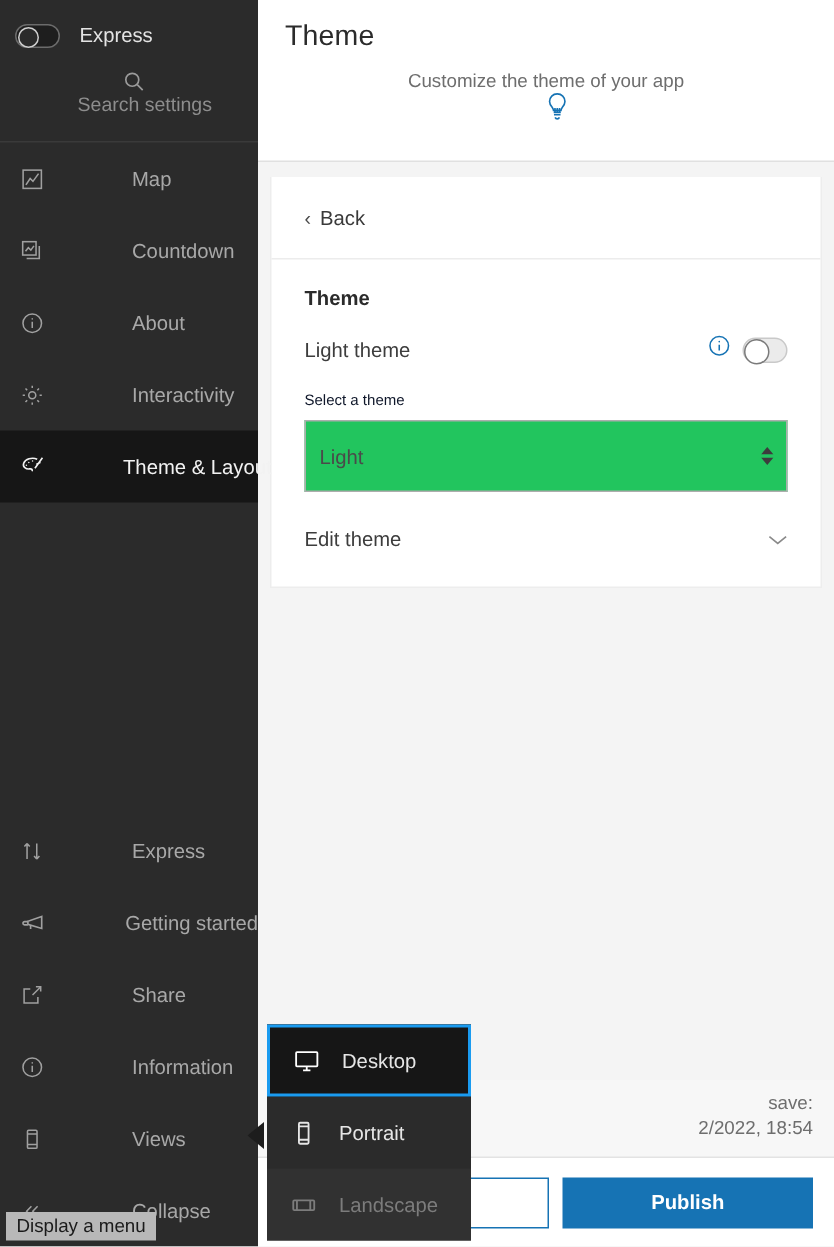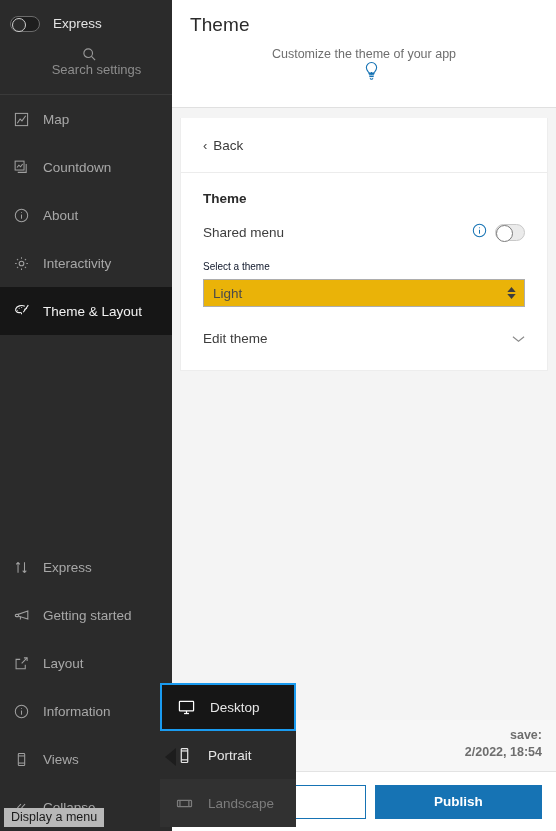--- a/index.html
+++ b/index.html
@@ -34,21 +34,21 @@
     height:48px; display:flex; align-items:center; padding-left:14px;
     border-bottom:1px solid #3a3a3a;
     flex-direction:column;
   }
   .sb-search .ico{ width:22px; display:flex; justify-content:flex-start; }
   .sb-search-text{ font-size:13px; color:#8d8d8d; margin-left:7px; }
 
   .sb-list{ padding-top:0; }
   .sb-item{
     height:48px; display:flex; align-items:center; padding-left:14px;
-    font-size:13.5px; color:#a8a8a8; cursor:default;
+    font-size:13.5px; color:#a8a8a8; cursor:default;gap:45px;
   }
   .sb-item .ico{ width:22px; display:flex; align-items:center; justify-content:flex-start; }
   .sb-item .lbl{ margin-left:7px; white-space:nowrap; }
   .sb-item.active{ background:#161616; color:#f2f2f2; }
   .sb-item.active .ico svg{ stroke:#f2f2f2; }
 
   .sb-spacer{ flex:1 1 auto; }
   .sb-bottom{ padding-bottom:0; }
 
   .sb-item svg{ display:block; }
@@ -100,58 +100,58 @@
     background:#ebebeb; border:1px solid #c9c9c9; position:relative;
   }
   .sw-off::after{
     content:""; position:absolute; left:0px; top:0px;
     width:15px; height:15px; border-radius:50%;
     background:#fff; border:1px solid #7a7a7a;
   }
 
   .field-label{ font-size:10px; color:#0f172a; margin-top:19px; }
   .select{
-    margin-top:7px; height:28px; border:1px solid #adadad; background:#eab308;
+    margin-top:7px; height:48px; border:1px solid #adadad; background:#22c55e;
     display:flex; align-items:center; justify-content:space-between;
     padding:0 8px 0 9px; font-size:13.5px; color:#4a4a4a;
   }
   .spin{ display:flex; flex-direction:column; align-items:center; gap:2px; }
 
   .edit-row{
     display:flex; align-items:center; justify-content:space-between;
     margin-top:24px; font-size:13.5px; color:#3d3d3d;
   }
 
   
   .savebar{
     position:absolute; left:0; bottom:59px; width:384px; height:52px;
     background:#f7f7f7; border-bottom:1px solid #e3e3e3;
     padding:7px 14px 0 14px; text-align:right;
   }
-  .savebar .ln{ font-size:12.5px; color:#6e6e6e; line-height:17px;font-weight:bold; }
+  .savebar .ln{ font-size:12.5px; color:#6e6e6e; line-height:17px; }
 
   .actionbar{
     position:absolute; left:0; bottom:0; width:384px; height:59px;
     background:#fff; display:flex; align-items:center;
     padding:0 14px; gap:9px;
   }
   .btn-secondary{
     flex:0 0 180px; height:34px; background:#fff;
     border:1px solid #1673b4; color:#1673b4;
     font-size:13.5px; display:flex; align-items:center; justify-content:center;
   }
   .btn-primary{
     flex:1 1 auto; height:34px; background:#1673b4; color:#fff;
     font-size:13.5px; font-weight:bold;
     display:flex; align-items:center; justify-content:center;
   }
 
   
   .popup{
-    position:absolute; left:160px; top:683px; width:136px;
+    position:absolute; left:178px; top:683px; width:136px;
     background:#2b2b2b; z-index:30;
   }
   .popup-arrow{
     position:absolute; left:165px; top:748px;
     width:0; height:0;
     border-top:9px solid transparent;
     border-bottom:9px solid transparent;
     border-right:11px solid #1d1d1d;
     z-index:31;
   }
@@ -271,21 +271,21 @@
     </div>
 
     <div class="sb-item">
       <span class="ico">
         <svg width="15" height="15" viewBox="0 0 16 16" fill="none" stroke="#a0a0a0" stroke-width="1.1">
           <path d="M10.6 2H14v3.4"></path>
           <path d="M8.2 7.8 L13.9 2.1"></path>
           <path d="M12 9.2v4.3H2.2V3.6h4.4"></path>
         </svg>
       </span>
-      <span class="lbl">Layout</span>
+      <span class="lbl">Share</span>
     </div>
 
     <div class="sb-item">
       <span class="ico">
         <svg width="15" height="15" viewBox="0 0 16 16" fill="none" stroke="#a0a0a0" stroke-width="1.1">
           <circle cx="8" cy="8" r="6.6"></circle>
             <line x1="8" y1="7" x2="8" y2="11.4"></line>
           <circle cx="8" cy="4.9" r="0.55" fill="#a0a0a0" stroke="none"></circle>
         </svg>
       </span>
@@ -340,21 +340,21 @@
   <div class="panel">
     <div class="panel-back">
       <span class="chev-left">‹</span>
       <span>Back</span>
     </div>
 
     <div class="panel-body">
       <div class="sec-title">Theme</div>
 
       <div class="row-shared">
-        <span class="lbl">Shared menu</span>
+        <span class="lbl">Light theme</span>
         <span class="row-right">
           <span>
             <svg width="15" height="15" viewBox="0 0 16 16" fill="none" stroke="#1673b4" stroke-width="1.1">
               <circle cx="8" cy="8" r="6.6"></circle>
                 <line x1="8" y1="7.2" x2="8" y2="11.4"></line>
               <circle cx="8" cy="5" r="0.6" fill="#1673b4" stroke="none"></circle>
             </svg>
           </span>
           <span class="sw-off"></span>
         </span>

